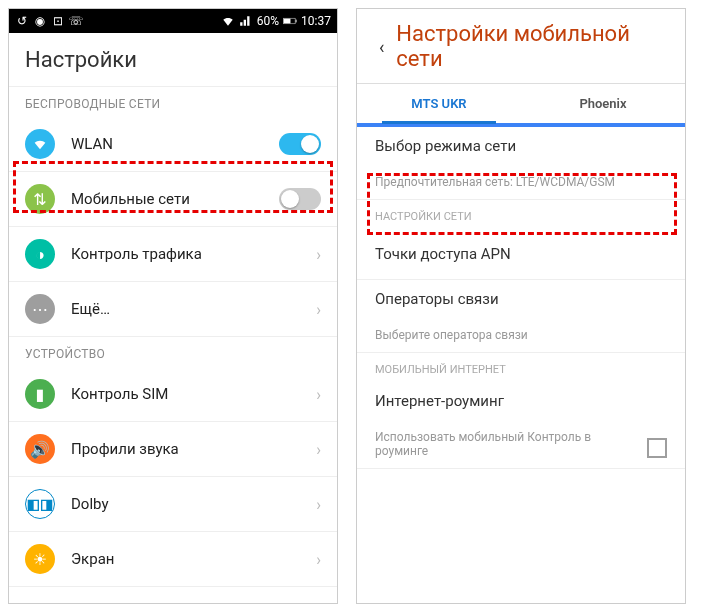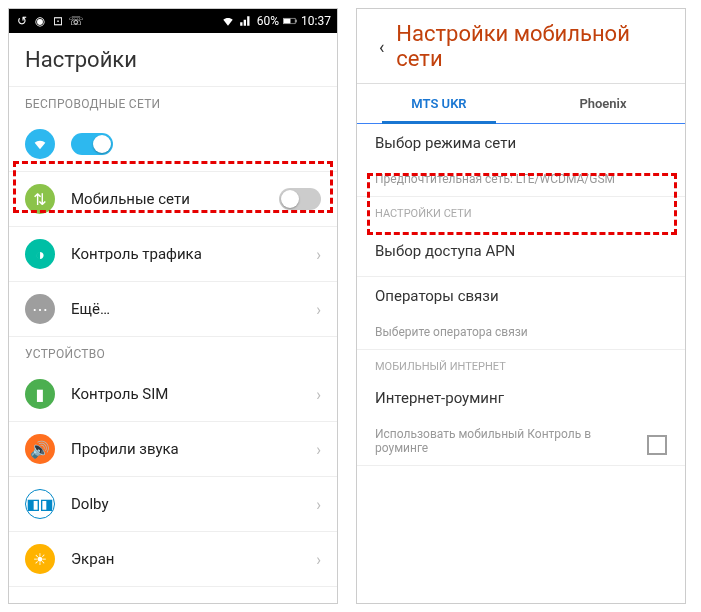--- a/index.html
+++ b/index.html
@@ -104,21 +104,21 @@
 
 .sub-header {
   display: flex; align-items: center;
   padding: 12px 10px;
   border-bottom: 1px solid #ddd;
 }
 .back-btn { width: 30px; font-size: 18px; color: #333; text-align: center; }
 .sub-title { font-size: 22px; color: #c2410c; }
 
 
-.tabs { display: flex; border-bottom: 1px solid #3b82f6; }
+.tabs { display: flex; border-bottom: 4px solid #3b82f6; }
 .tab {
   flex: 1; text-align: center; padding: 12px 0;
   font-size: 13px; color: #555; font-weight: 600;
   position: relative;
 }
 .tab.active { color: #1976d2; }
 .tab.active::after {
   content: ""; position: absolute; bottom: -1px; left: 15%;
   width: 70%; height: 3px; background: #1976d2;
 }
@@ -179,20 +179,21 @@
   <div class="header">Настройки</div>
 
   <div class="section-header">БЕСПРОВОДНЫЕ СЕТИ</div>
 
   <div class="row">
     <div class="icon-circle ic-wlan">
       <svg width="16" height="16" viewBox="0 0 24 24">
           <path fill="#fff" d="M12 20l8-10c-4-4-12-4-16 0l8 10z"></path>
         </svg>
     </div>
+    <div class="label">WLAN</div>
     <div class="toggle on"></div>
   </div>
 
   <div class="row">
     <div class="icon-circle ic-mobile">⇅</div>
     <div class="label">Мобильные сети</div>
     <div class="toggle"></div>
   </div>
 
 
@@ -249,21 +250,21 @@
   </div>
 
   <div class="p2-row">
     <div class="title">Выбор режима сети</div>
     <div class="sub">Предпочтительная сеть: LTE/WCDMA/GSM</div>
   </div>
 
   <div class="p2-section">НАСТРОЙКИ СЕТИ</div>
 
   <div class="p2-row" style="padding-top:16px;padding-bottom:16px;">
-    <div class="title">Выбор доступа APN</div>
+    <div class="title">Точки доступа APN</div>
   </div>
 
   <div class="p2-row">
     <div class="title">Операторы связи</div>
     <div class="sub">Выберите оператора связи</div>
   </div>
 
   <div class="p2-section">МОБИЛЬНЫЙ ИНТЕРНЕТ</div>
 
   <div class="p2-row with-check">

